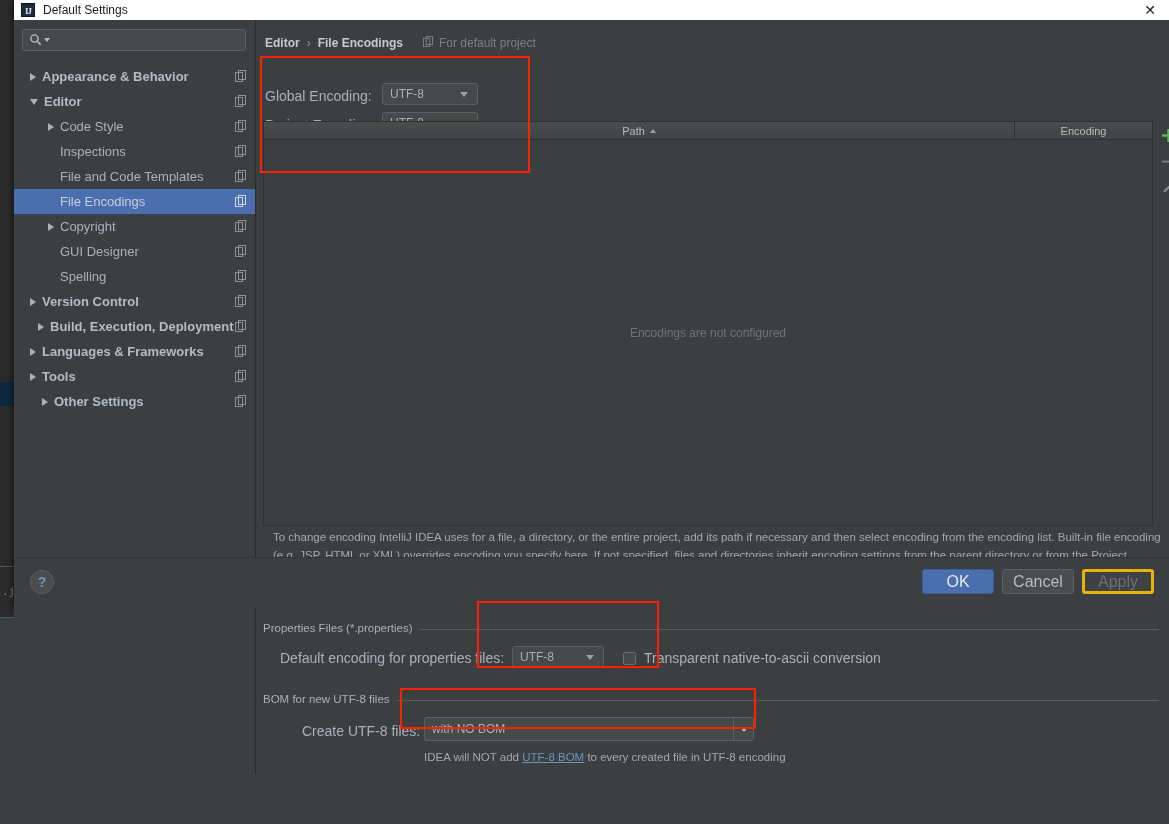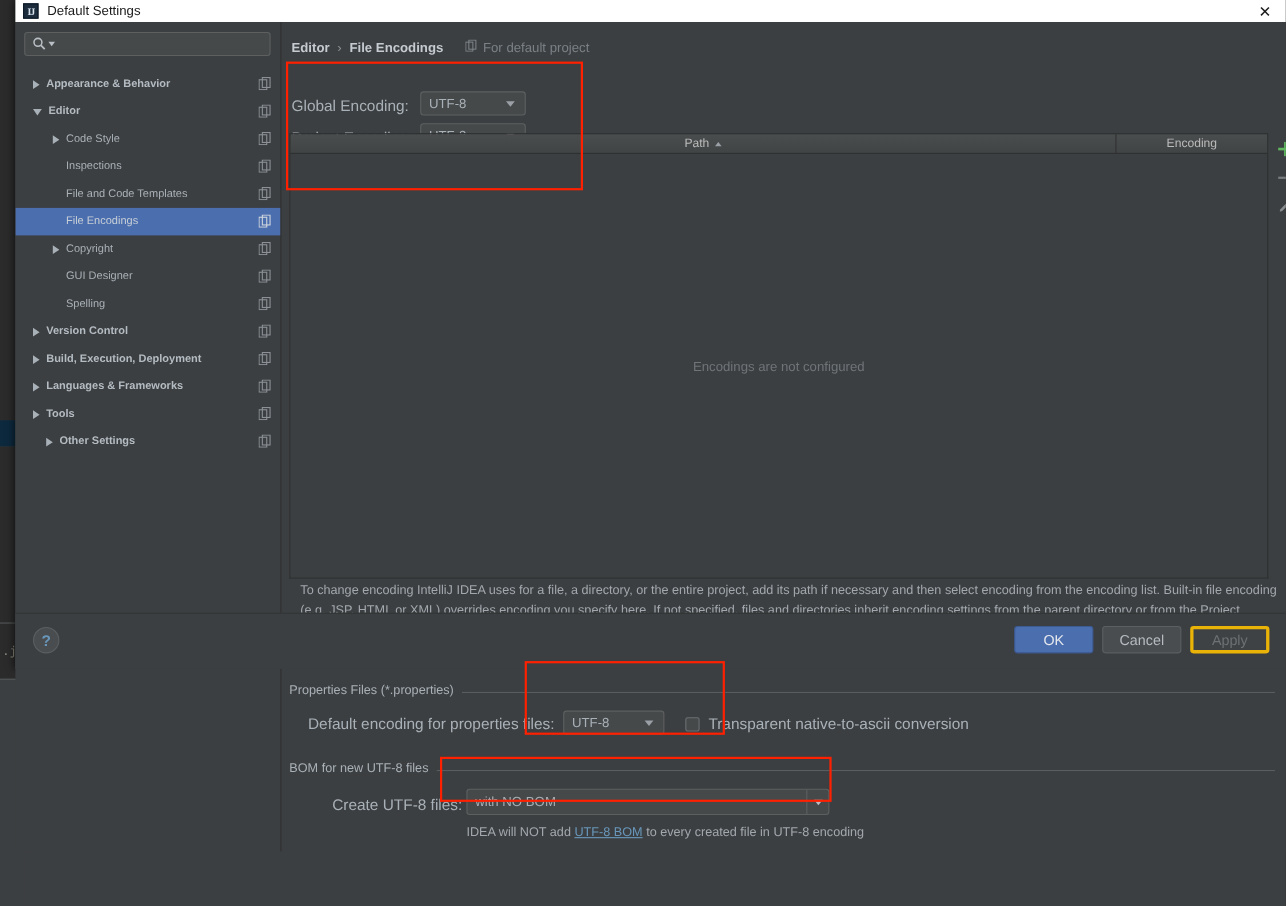--- a/index.html
+++ b/index.html
@@ -180,21 +180,21 @@
   .tree-arrow.expanded {
     border-top: 6px solid #a9b1b8;
     border-left: 4px solid transparent;
     border-right: 4px solid transparent;
   }
   .tree-arrow.none {
     width: 6px; height: 0;
   }
   .tree-label {
     color: #a9b1b8;
-    font-size: 10px;
+    font-size: 13px;
     white-space: nowrap;
   }
   .tree-row.bold .tree-label {
     font-weight: bold;
     color: #b4bcc3;
   }
   .tree-row.selected .tree-label { color: #c8cfd6; }
   .copy-icon {
     position: absolute;
     right: 8px;
@@ -418,21 +418,21 @@
     text-align: center;
     line-height: 22px;
     box-sizing: border-box;
     cursor: pointer;
   }
   .btn {
     position: absolute;
     top: 11px;
     height: 25px;
     border-radius: 3px;
-    font-size: 13px;
+    font-size: 16px;
     display: flex;
     align-items: center;
     justify-content: center;
     box-sizing: border-box;
     cursor: pointer;
   }
   .btn.primary {
     background: #4b6eaf;
     border: 1px solid #3c5party;
     border: 1px solid #3c5a94;
@@ -562,21 +562,21 @@
               </svg></span>
           </div>
           <div class="tree-row bold" style="padding-left: 16px;">
             <span class="tree-arrow collapsed"></span>
             <span class="tree-label">Version Control</span>
             <span class="copy-icon"><svg width="12" height="12" viewBox="0 0 12 12">
                 <rect x="0.5" y="2.5" width="7" height="9" fill="none" stroke="#8b9197" stroke-width="1"></rect>
                 <rect x="3.5" y="0.5" width="7" height="9" fill="none" stroke="#8b9197" stroke-width="1"></rect>
               </svg></span>
           </div>
-          <div class="tree-row bold" style="padding-left: 16px;">
+          <div class="tree-row bold" style="padding-left: 24px;">
             <span class="tree-arrow collapsed"></span>
             <span class="tree-label">Build, Execution, Deployment</span>
             <span class="copy-icon"><svg width="12" height="12" viewBox="0 0 12 12">
                 <rect x="0.5" y="2.5" width="7" height="9" fill="none" stroke="#8b9197" stroke-width="1"></rect>
                 <rect x="3.5" y="0.5" width="7" height="9" fill="none" stroke="#8b9197" stroke-width="1"></rect>
               </svg></span>
           </div>
           <div class="tree-row bold" style="padding-left: 16px;">
             <span class="tree-arrow collapsed"></span>
             <span class="tree-label">Languages &amp; Frameworks</span>

